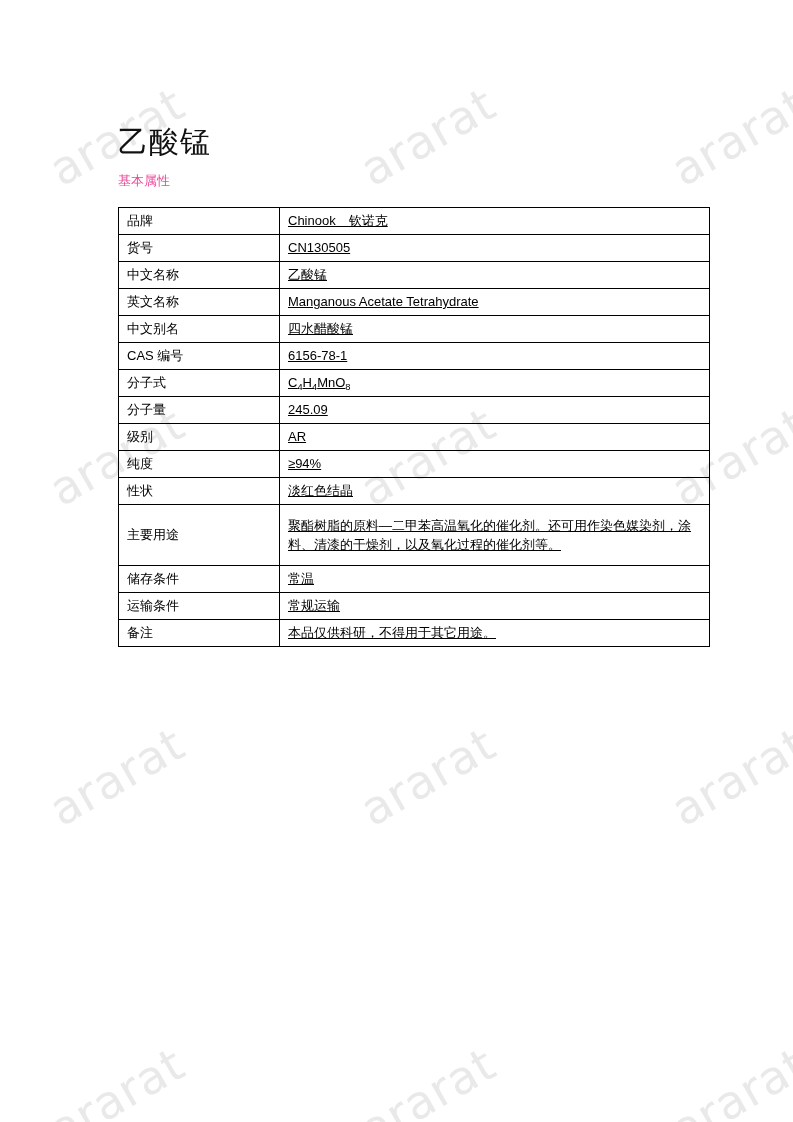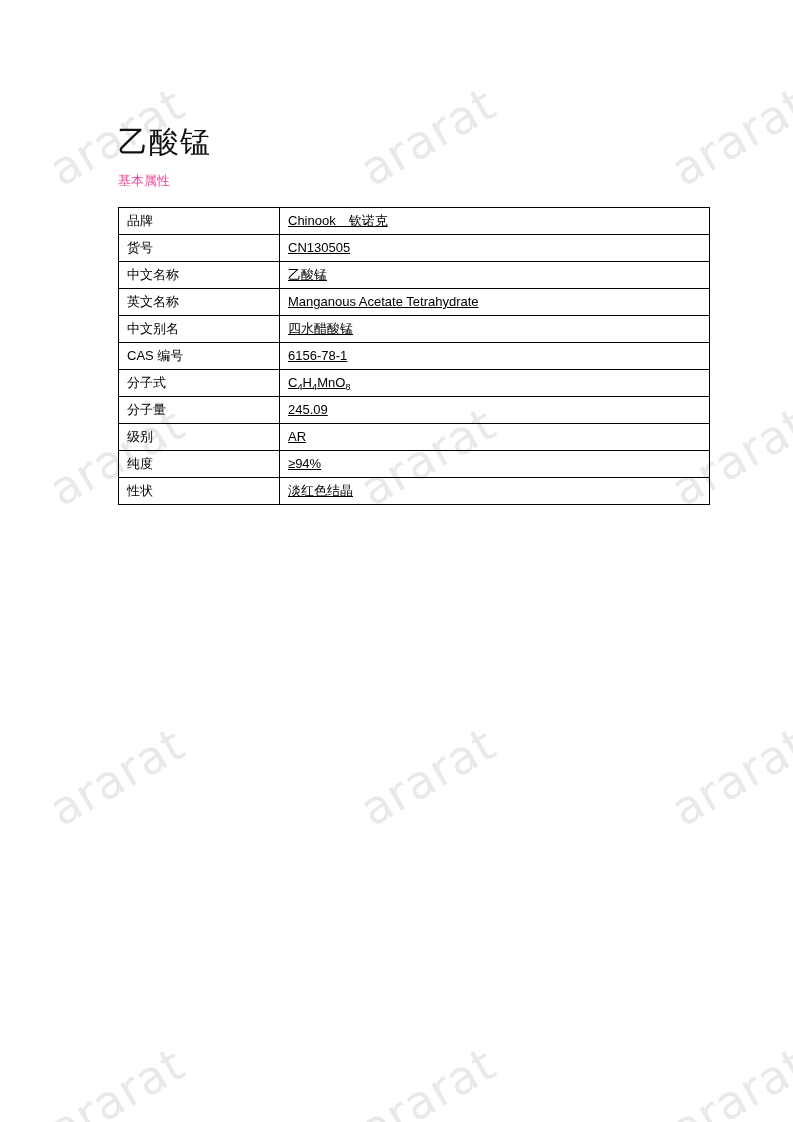--- a/index.html
+++ b/index.html
@@ -175,17 +175,33 @@
             <td class="value-cell">AR</td>
           </tr>
           <tr class="row-standard">
             <td class="label-cell">纯度</td>
             <td class="value-cell">≥94%</td>
           </tr>
           <tr class="row-standard">
             <td class="label-cell">性状</td>
             <td class="value-cell">淡红色结晶</td>
           </tr>
+          <tr class="row-tall">
+            <td class="label-cell">主要用途</td>
+            <td class="value-cell value-multiline">聚酯树脂的原料—二甲苯高温氧化的催化剂。还可用作染色媒染剂，涂料、清漆的干燥剂，以及氧化过程的催化剂等。</td>
+          </tr>
+          <tr class="row-standard">
+            <td class="label-cell">储存条件</td>
+            <td class="value-cell">常温</td>
+          </tr>
+          <tr class="row-standard">
+            <td class="label-cell">运输条件</td>
+            <td class="value-cell">常规运输</td>
+          </tr>
+          <tr class="row-standard">
+            <td class="label-cell">备注</td>
+            <td class="value-cell">本品仅供科研，不得用于其它用途。</td>
+          </tr>
         </tbody>
     </table>
 
   </div>
 </div>
 
 </body></html>

